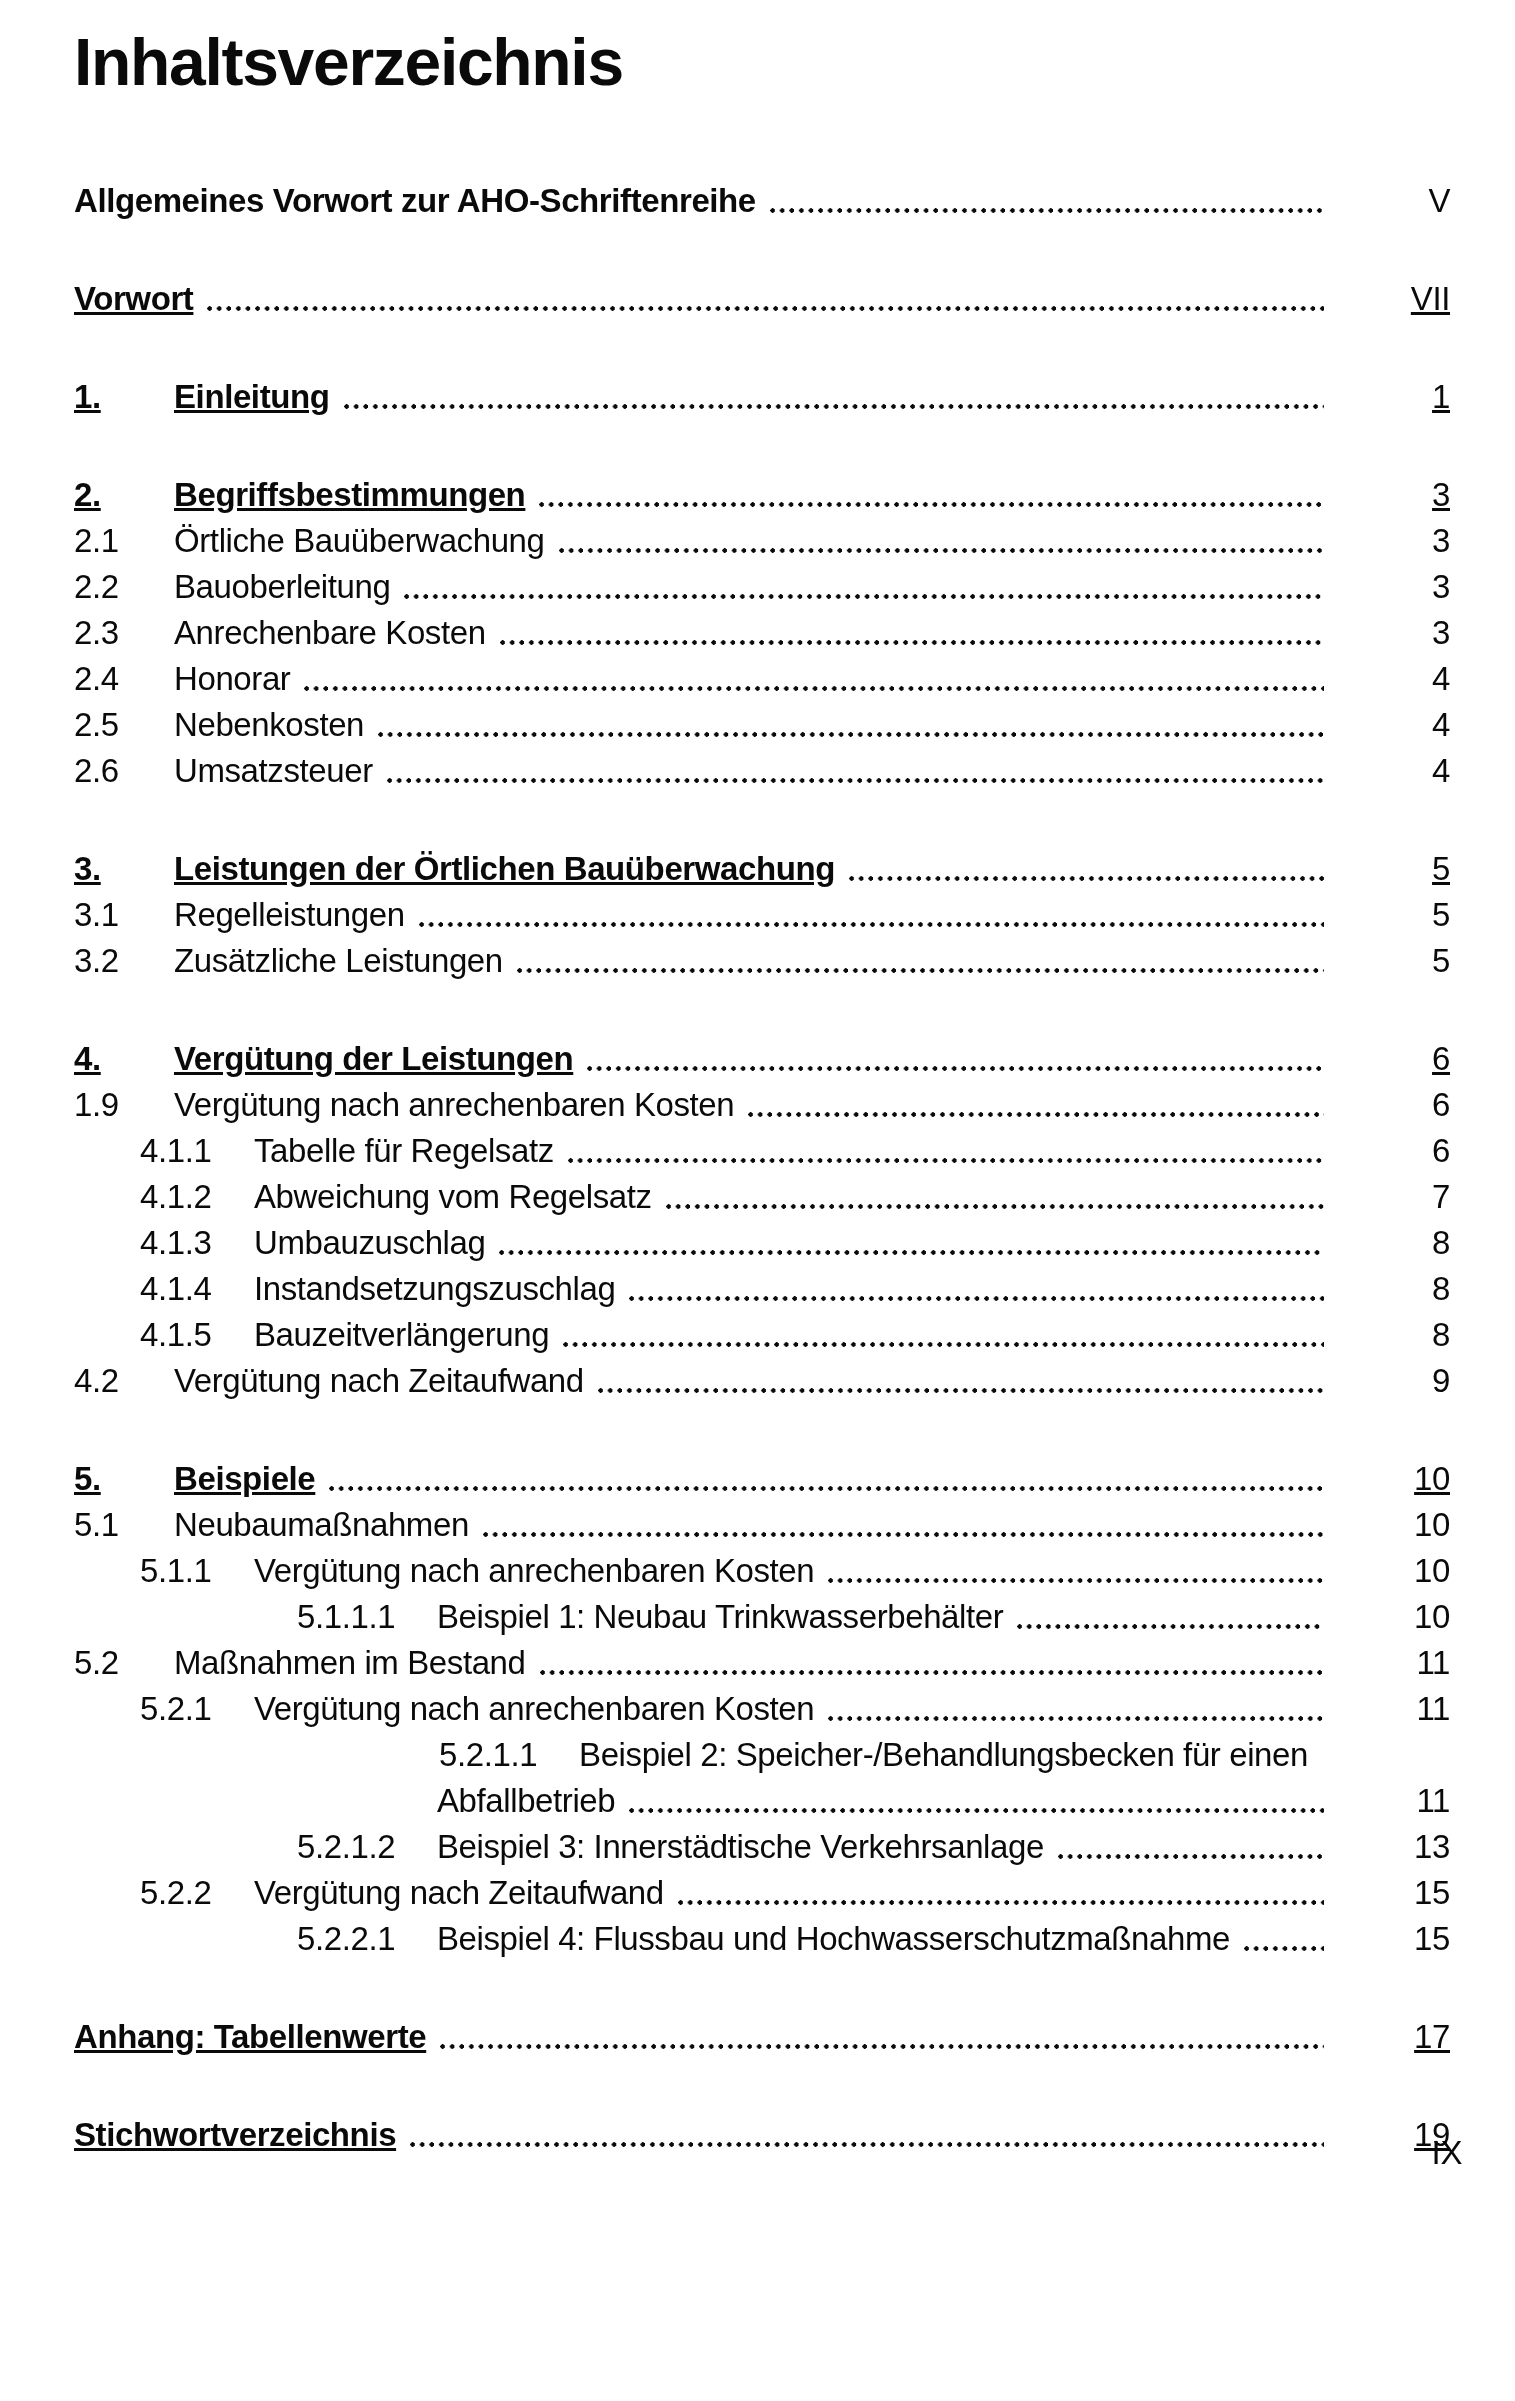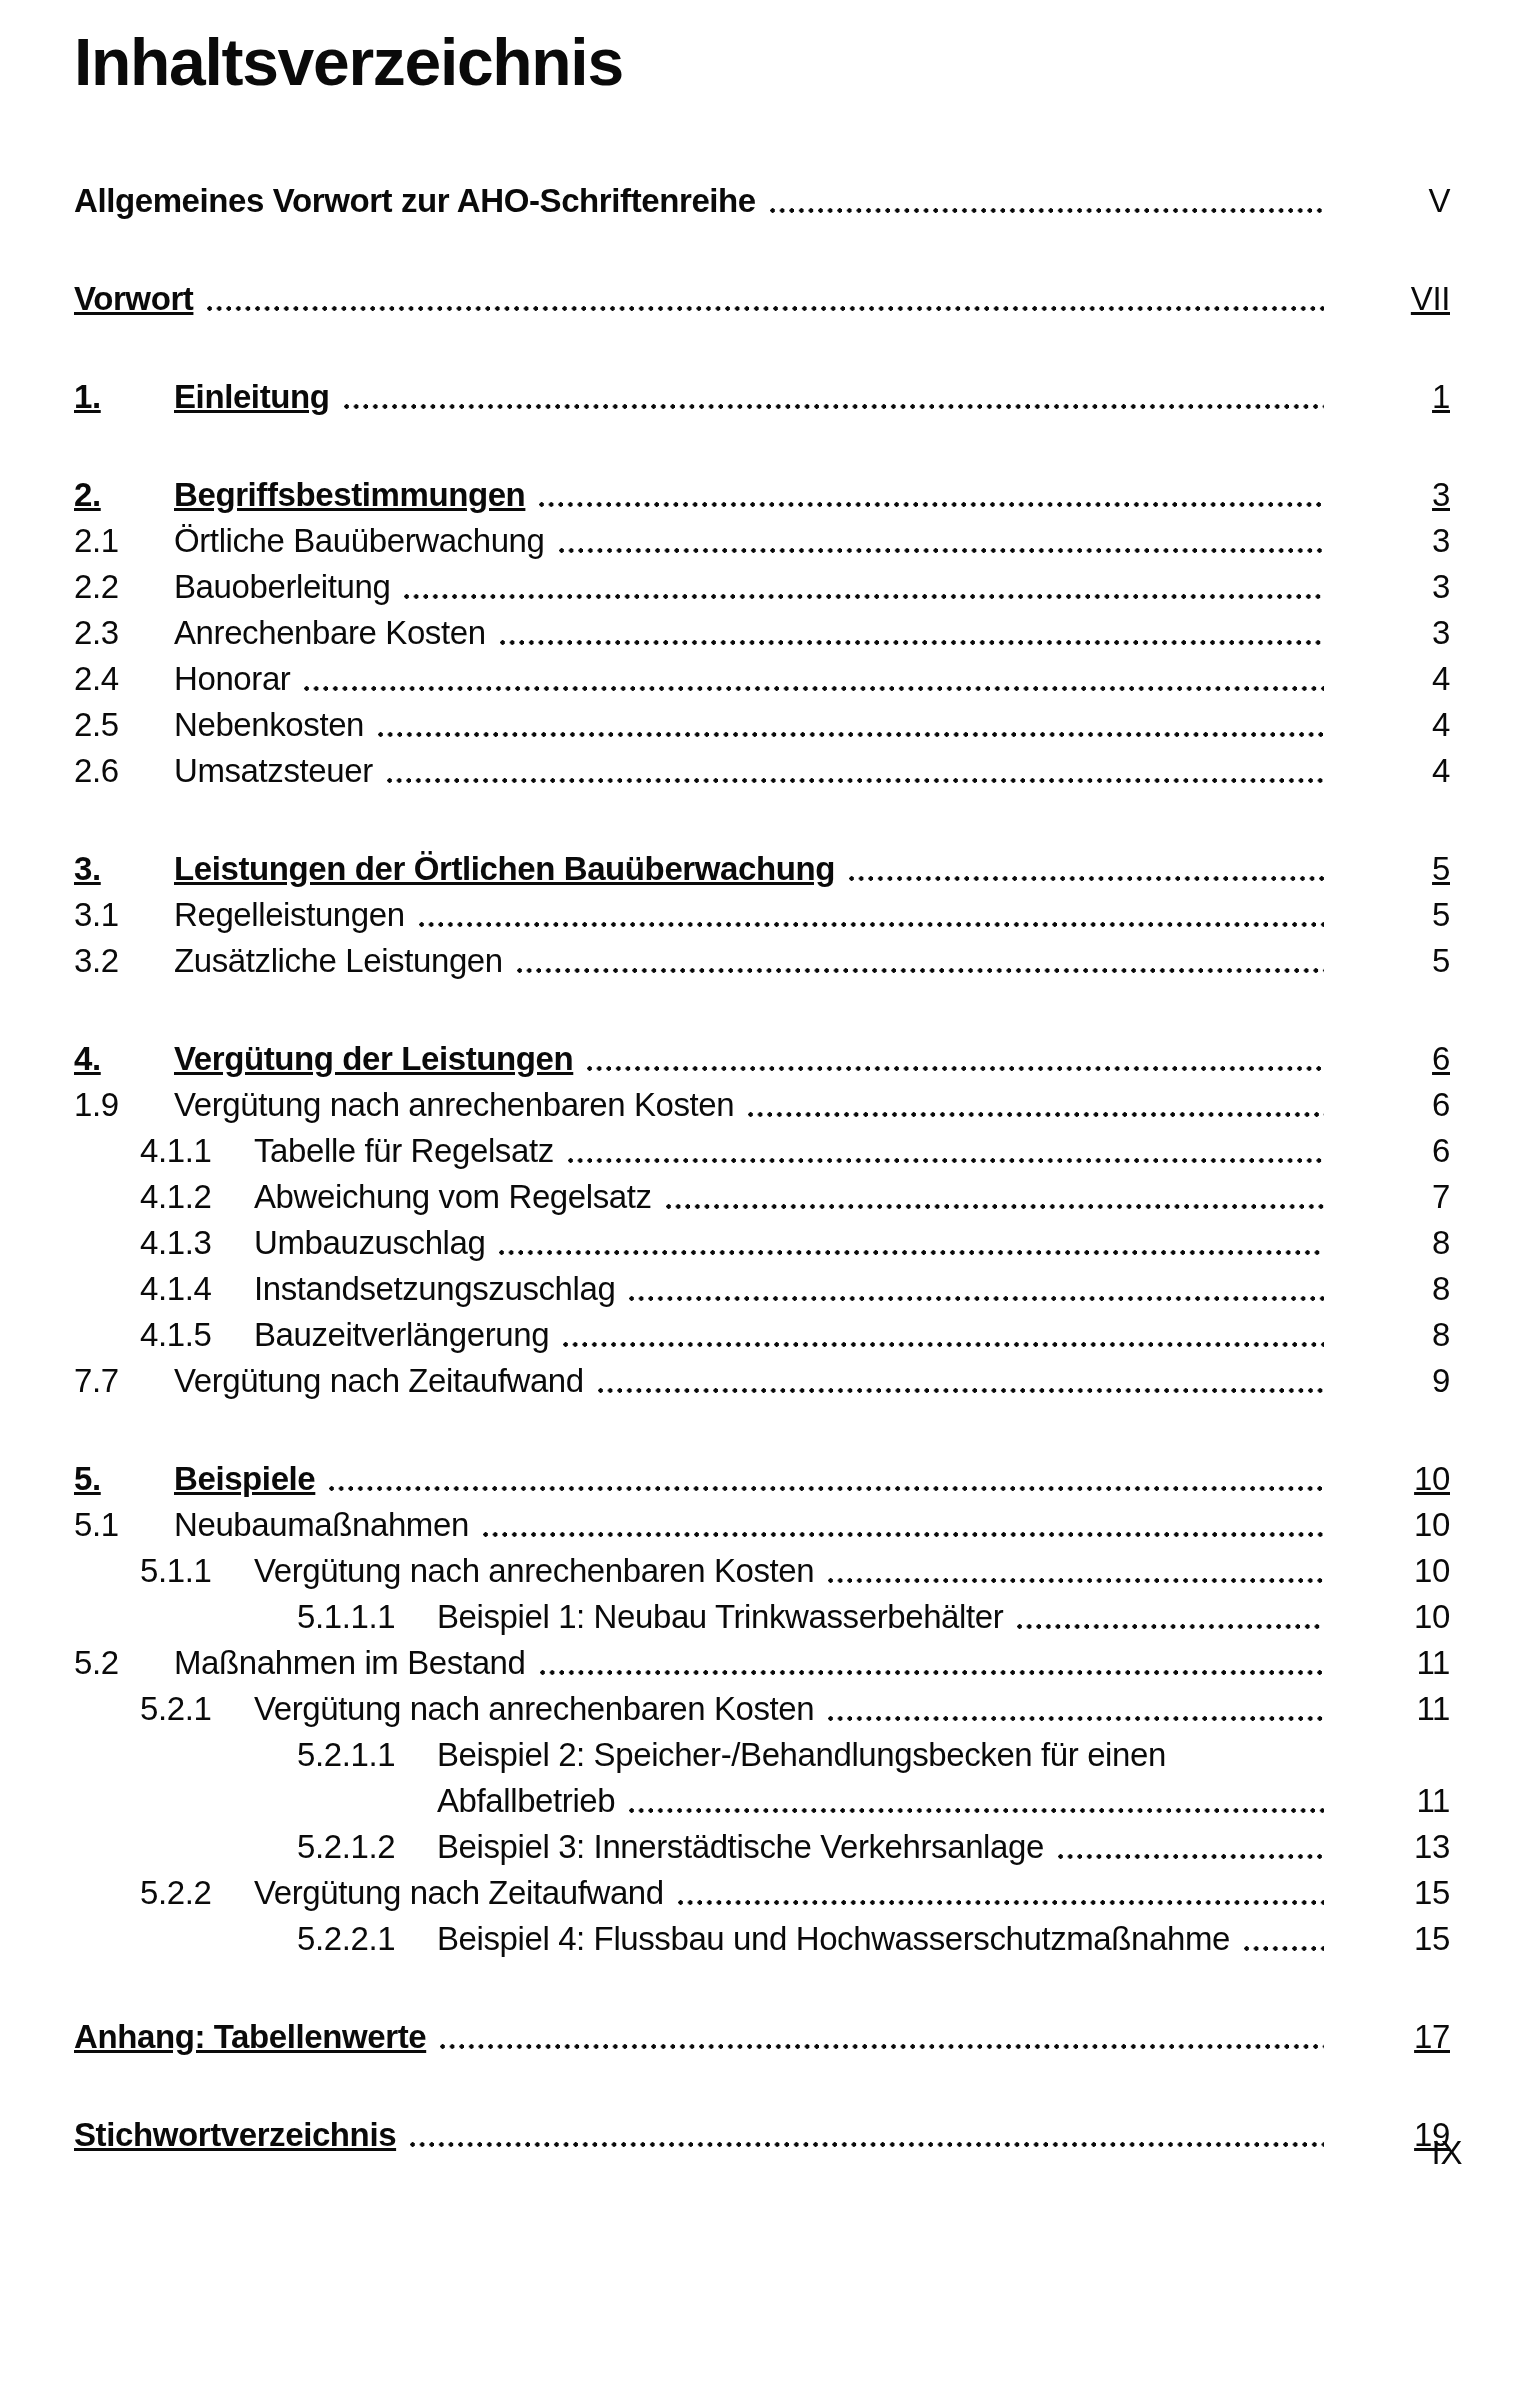--- a/index.html
+++ b/index.html
@@ -22,20 +22,21 @@
 
   .toc { margin-top: 77px; }
 
   .toc-row {
     display: flex;
     align-items: center;
     height: 46px;
     font-size: 33px;
     letter-spacing: -0.4px;
     line-height: 1;
+    justify-content: center;
   }
   .toc-row.gap { margin-top: 52px; text-decoration: underline; }
   .toc-row.bold .num, .toc-row.bold .title { font-weight: 700; }
 
   .num { flex: none; }
   .lvl1 .num, .lvl2 .num { width: 100px; }
   .lvl3 .num { margin-left: 66px; width: 114px; }
   .lvl4 .num { margin-left: 223px; width: 140px; }
 
   .title { white-space: nowrap; }
@@ -186,21 +187,21 @@
     <span class="leader"></span>
     <span class="pagecol">8</span>
   </div>
       <div class="toc-row lvl3">
     <span class="num">4.1.5</span>
     <span class="title">Bauzeitverlängerung</span>
     <span class="leader"></span>
     <span class="pagecol">8</span>
   </div>
       <div class="toc-row lvl2">
-    <span class="num">7.7</span>
+    <span class="num">4.2</span>
     <span class="title">Vergütung nach Zeitaufwand</span>
     <span class="leader"></span>
     <span class="pagecol">9</span>
   </div>
       <div class="toc-row lvl1 bold gap">
     <span class="num">5.</span>
     <span class="title">Beispiele</span>
     <span class="leader"></span>
     <span class="pagecol">10</span>
   </div>

